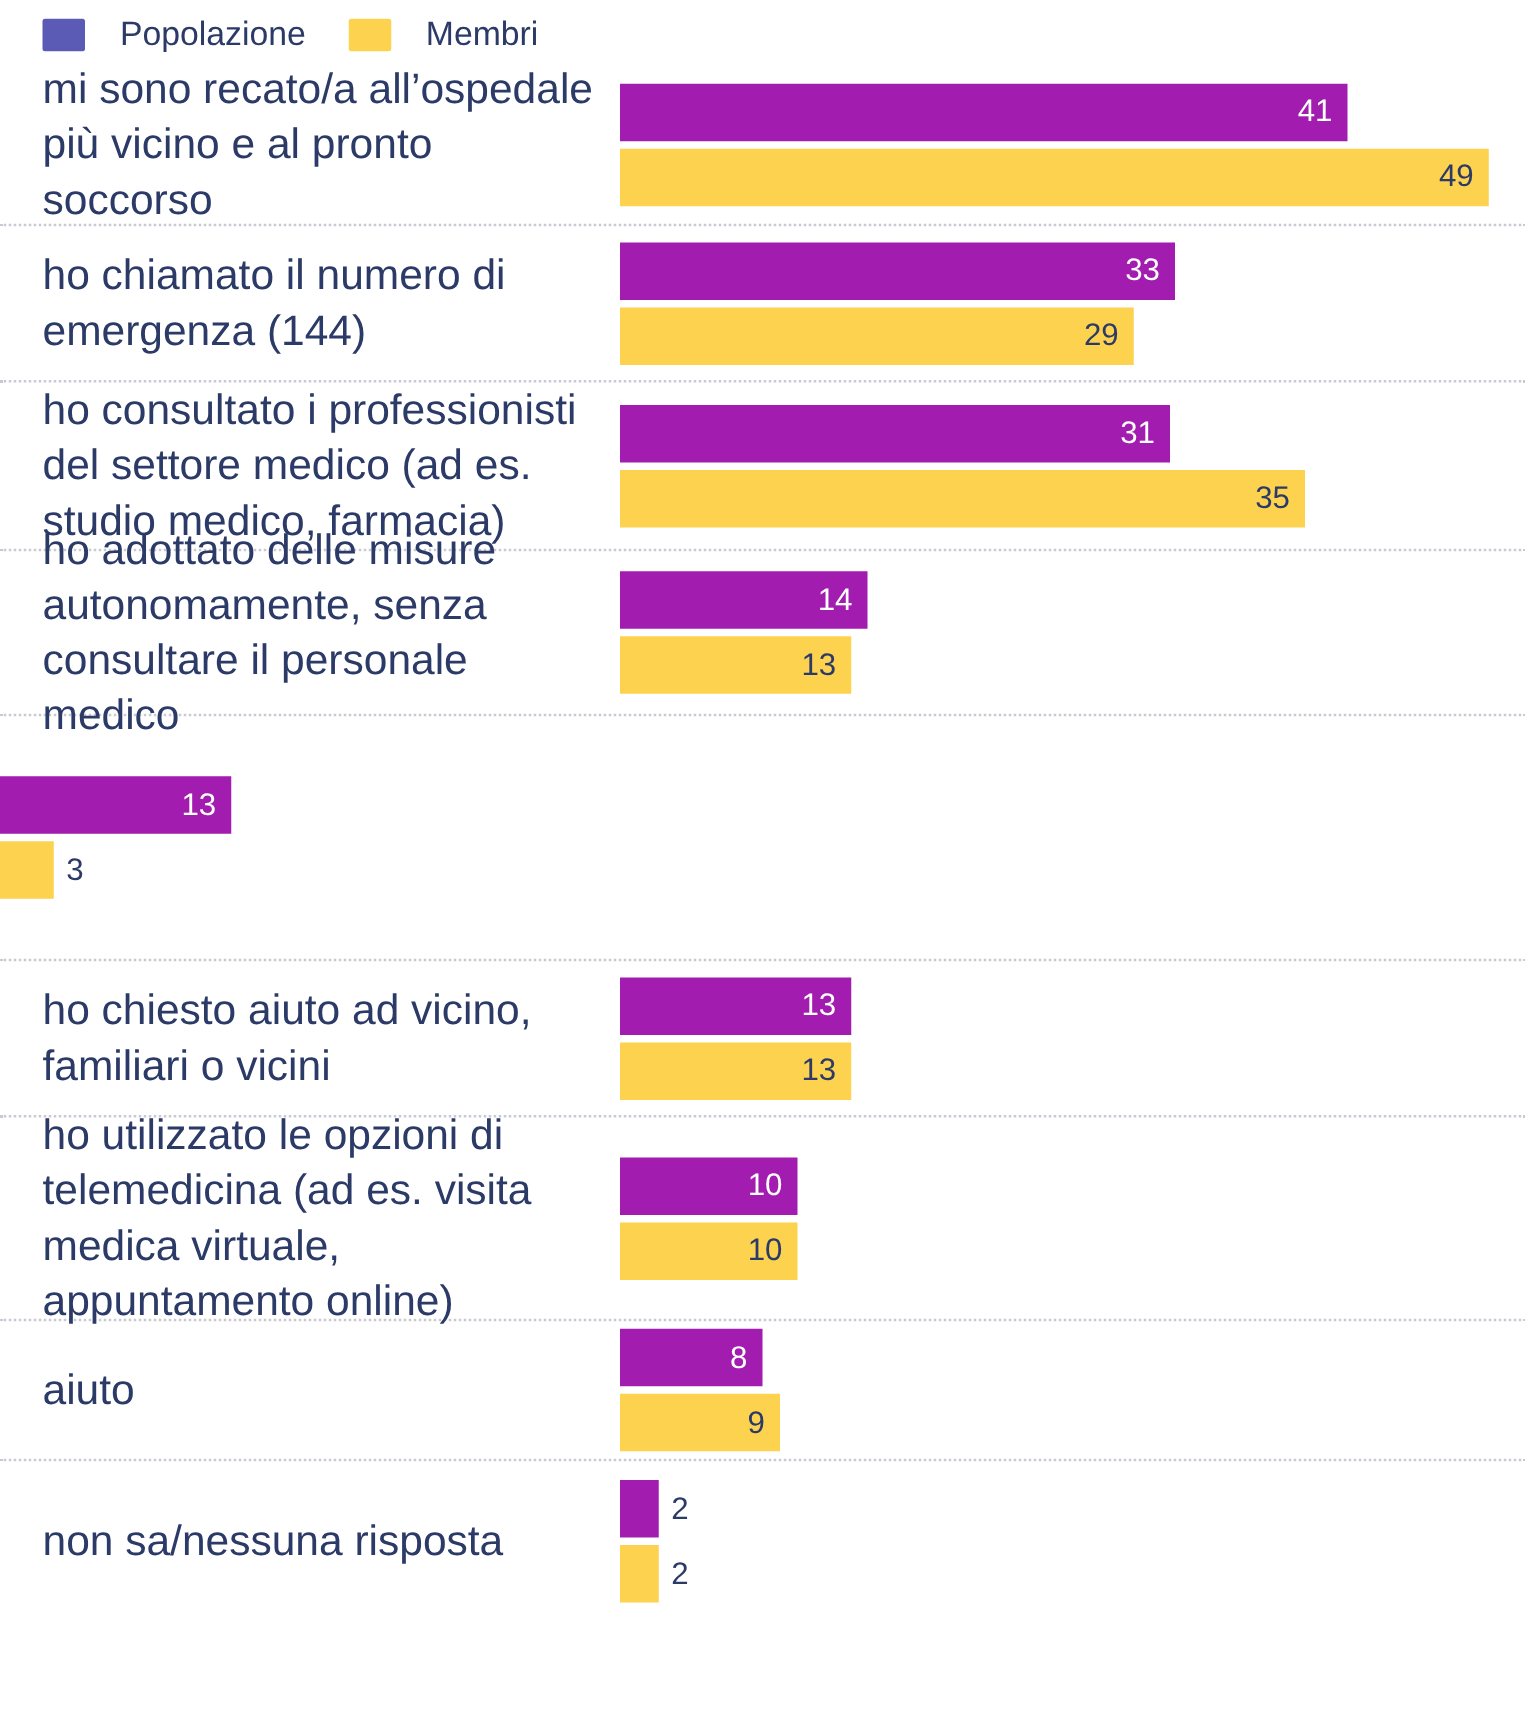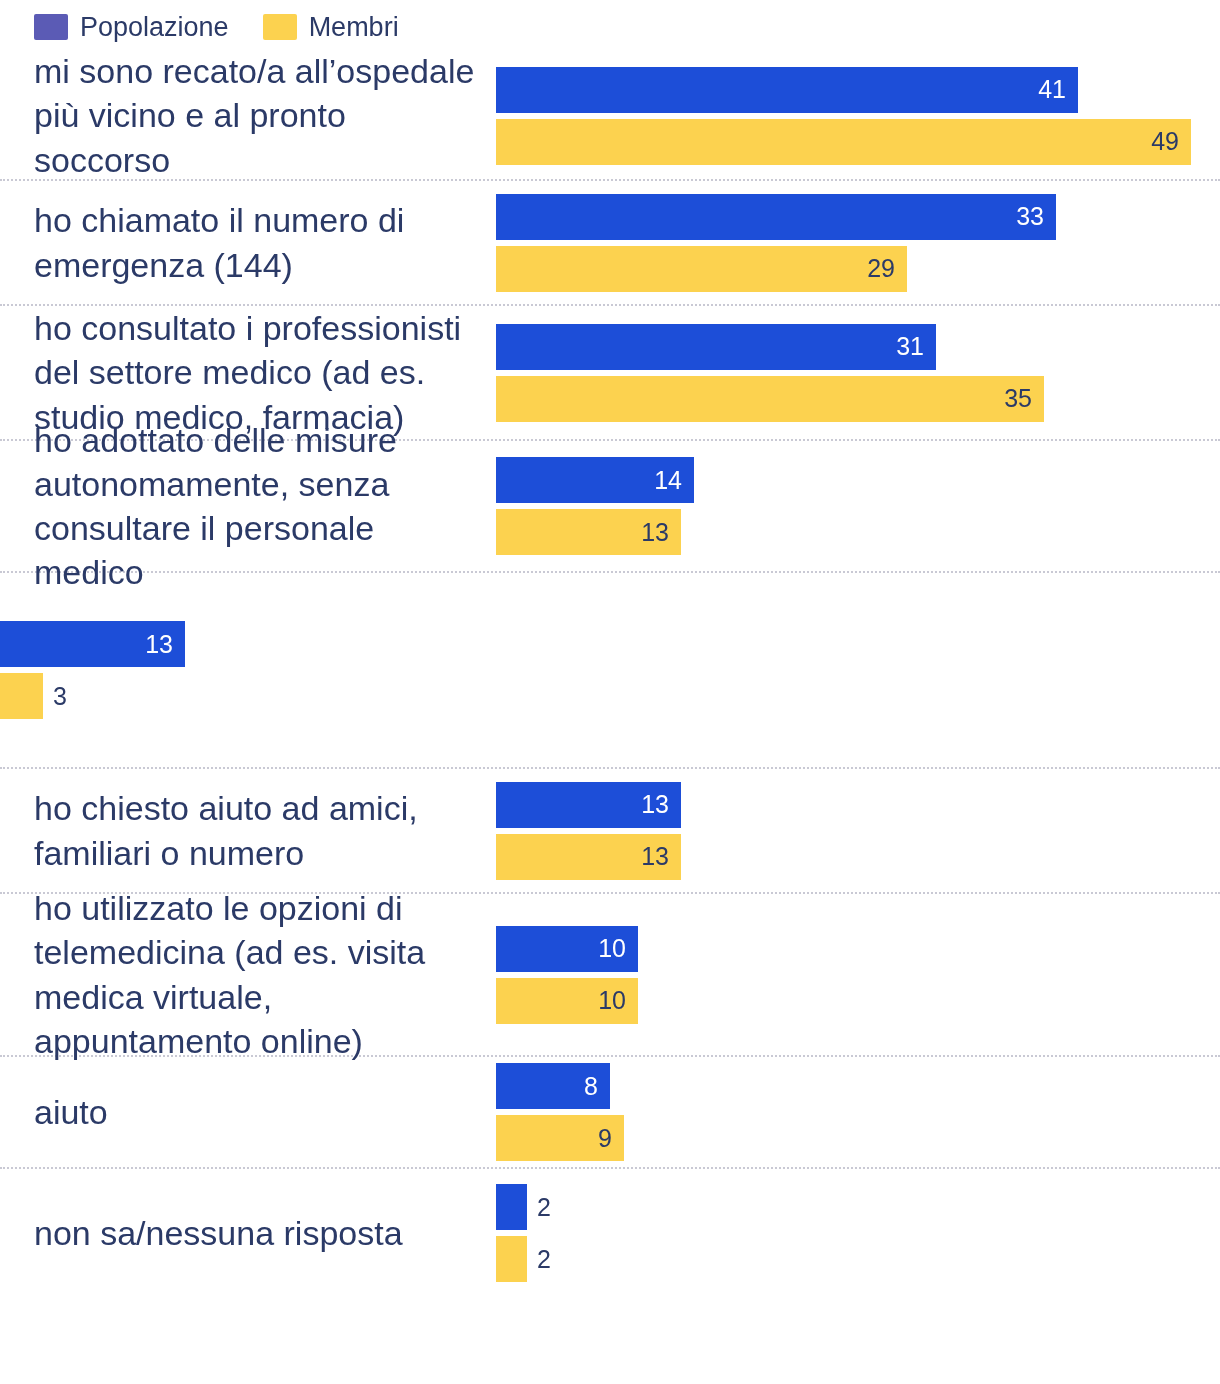--- a/index.html
+++ b/index.html
@@ -25,22 +25,22 @@
   .legend {
     display: flex;
     align-items: center;
     gap: 34px;
     padding: 16px 0 14px 34px;
     height: 52px;
     box-sizing: border-box;
   }
   .legend-item {
     display: flex;
-    align-items: center;
-    gap: 12px;
+    align-items: flex-end;
+    gap: 28px;
   }
   .legend-swatch {
     width: 34px;
     height: 26px;
     border-radius: 2px;
     display: inline-block;
   }
   .legend-label {
     font-size: 27px;
     color: #2b3a67;
@@ -86,21 +86,21 @@
   }
   .bar {
     height: 46px;
     border-radius: 0;
     display: flex;
     align-items: center;
     justify-content: flex-end;
     box-sizing: border-box;
   }
   .bar.pop {
-    background: #1d4ed8;
+    background: #a21caf;
   }
   .bar.mem {
     background: #fcd24f;
   }
   .bar-value {
     font-size: 25px;
     padding-right: 12px;
     white-space: nowrap;
   }
   .bar.pop .bar-value {
@@ -146,21 +146,21 @@
             <span class="bar-value">49</span>
           </div>
         </div>
       </div>
     </div>
 
     <div class="row" style="height:125px">
       <div class="row-label">ho chiamato il numero di emergenza (144)</div>
       <div class="row-bars">
         <div class="bar-line">
-          <div class="bar pop" style="width:560px">
+          <div class="bar pop" style="width:444px">
             <span class="bar-value">33</span>
           </div>
         </div>
         <div class="bar-line">
           <div class="bar mem" style="width:411px">
             <span class="bar-value">29</span>
           </div>
         </div>
       </div>
     </div>
@@ -205,21 +205,21 @@
           </div>
         </div>
         <div class="bar-line">
           <div class="bar mem" style="width:43px"></div>
           <span class="bar-value outside">3</span>
         </div>
       </div>
     </div>
 
     <div class="row" style="height:125px">
-      <div class="row-label">ho chiesto aiuto ad amici, familiari o numero</div>
+      <div class="row-label">ho chiesto aiuto ad vicino, familiari o vicini</div>
       <div class="row-bars">
         <div class="bar-line">
           <div class="bar pop" style="width:185px">
             <span class="bar-value">13</span>
           </div>
         </div>
         <div class="bar-line">
           <div class="bar mem" style="width:185px">
             <span class="bar-value">13</span>
           </div>

